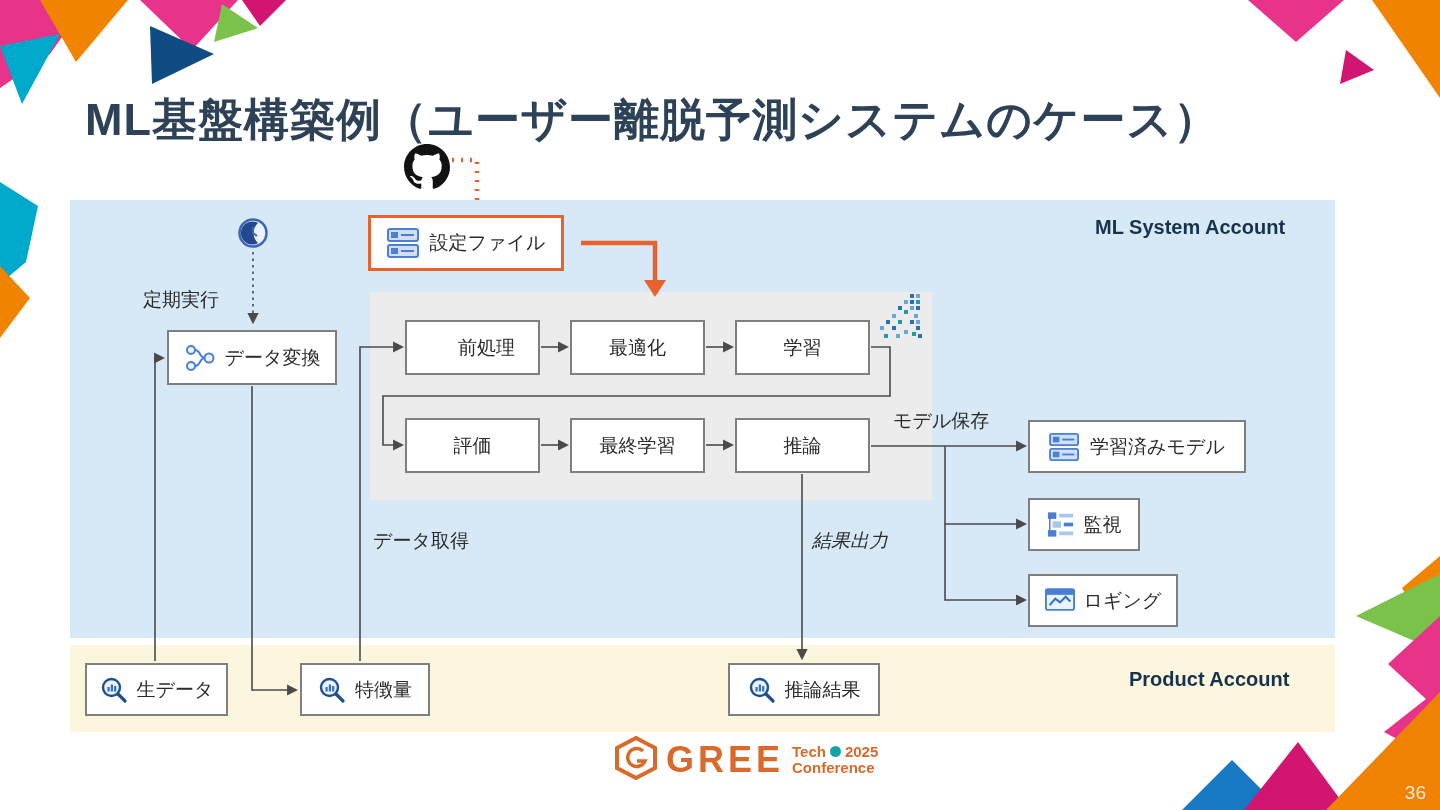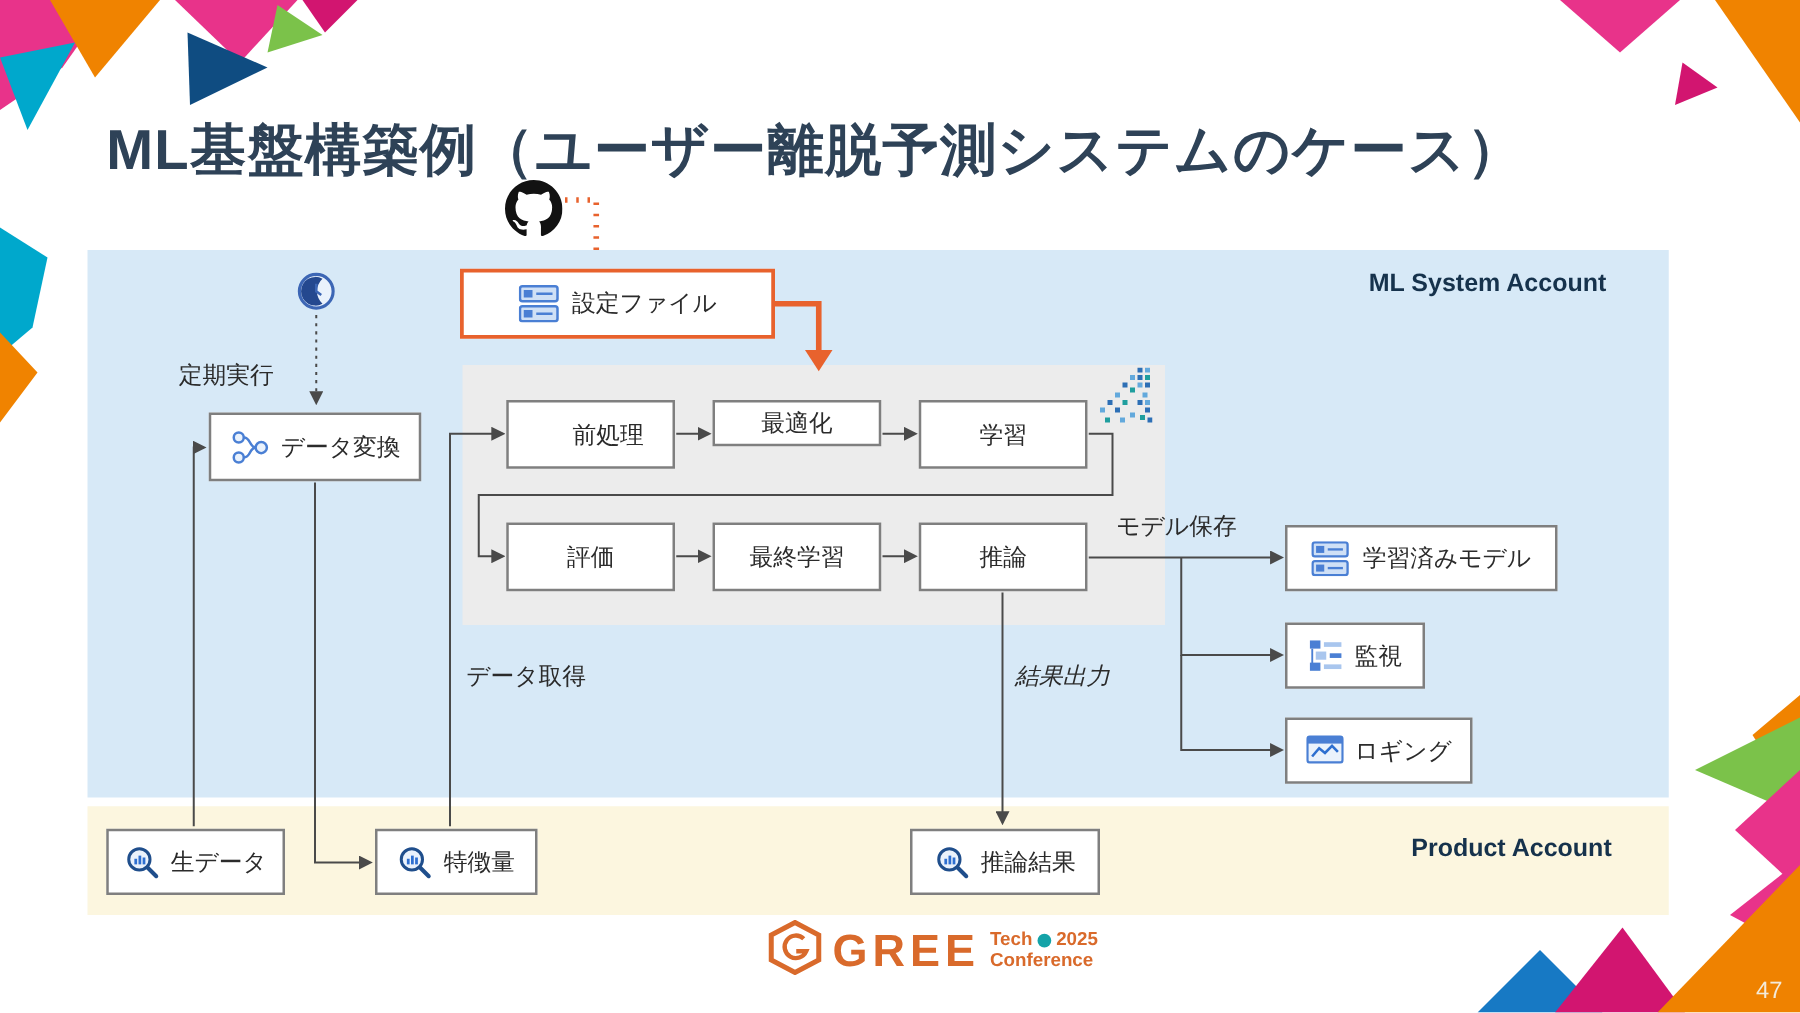--- a/index.html
+++ b/index.html
@@ -136,21 +136,21 @@
     <path d="M706 445 H732" stroke="#4a4a4a" stroke-width="1.6" fill="none" marker-end="url(#arr)"></path>
 
     <path d="M871 446 H1025" stroke="#4a4a4a" stroke-width="1.6" fill="none" marker-end="url(#arr)"></path>
 
     <path d="M945 446 V524 H1025" stroke="#4a4a4a" stroke-width="1.6" fill="none" marker-end="url(#arr)"></path>
     <path d="M945 524 V600 H1025" stroke="#4a4a4a" stroke-width="1.6" fill="none" marker-end="url(#arr)"></path>
 
     <path d="M802 474 V658" stroke="#4a4a4a" stroke-width="1.6" fill="none" marker-end="url(#arr)"></path>
   </svg>
 
-  <div class="node config" style="left:368px;top:215px;width:252px;height:56px;">
+  <div class="node config" style="left:368px;top:215px;width:196px;height:56px;">
     <span class="icon">
       <svg width="34" height="30" viewBox="0 0 34 30">
         <rect x="1" y="1" width="30" height="12" rx="2" fill="#cfe0f6" stroke="#4a7fd4" stroke-width="2"></rect>
         <rect x="4" y="4" width="7" height="6" fill="#4a7fd4"></rect>
           <rect x="14" y="6" width="13" height="2" fill="#4a7fd4"></rect>
         <rect x="1" y="17" width="30" height="12" rx="2" fill="#cfe0f6" stroke="#4a7fd4" stroke-width="2"></rect>
         <rect x="4" y="20" width="7" height="6" fill="#4a7fd4"></rect>
           <rect x="14" y="22" width="13" height="2" fill="#4a7fd4"></rect>
       </svg>
     </span>
@@ -165,21 +165,21 @@
         <circle cx="7" cy="24" r="4" stroke="#4a7fd4" stroke-width="2" fill="#eaf2fc"></circle>
         <circle cx="25" cy="16" r="4.5" stroke="#4a7fd4" stroke-width="2" fill="#eaf2fc"></circle>
       </svg>
     </span>
     <span>データ変換</span>
   </div>
 
   <div class="node" style="left:405px;top:320px;width:135px;height:55px;padding-left:28px;">
     <span>前処理</span>
   </div>
-  <div class="node" style="left:570px;top:320px;width:135px;height:37px;">
+  <div class="node" style="left:570px;top:320px;width:135px;height:55px;">
     <span>最適化</span>
   </div>
   <div class="node" style="left:735px;top:320px;width:135px;height:55px;">
     <span>学習</span>
   </div>
   <div class="node" style="left:405px;top:418px;width:135px;height:55px;">
     <span>評価</span>
   </div>
   <div class="node" style="left:570px;top:418px;width:135px;height:55px;">
     <span>最終学習</span>
@@ -283,15 +283,15 @@
     <span class="tech-block">
       <span class="tech-row">
         <span class="tech-word">Tech</span>
         <span class="teal-dot"></span>
         <span class="year-word">2025</span>
       </span>
       <span class="conf-word">Conference</span>
     </span>
   </div>
 
-  <div class="page-num">47</div>
+  <div class="page-num">36</div>
 
 </div>
 
 </body></html>

